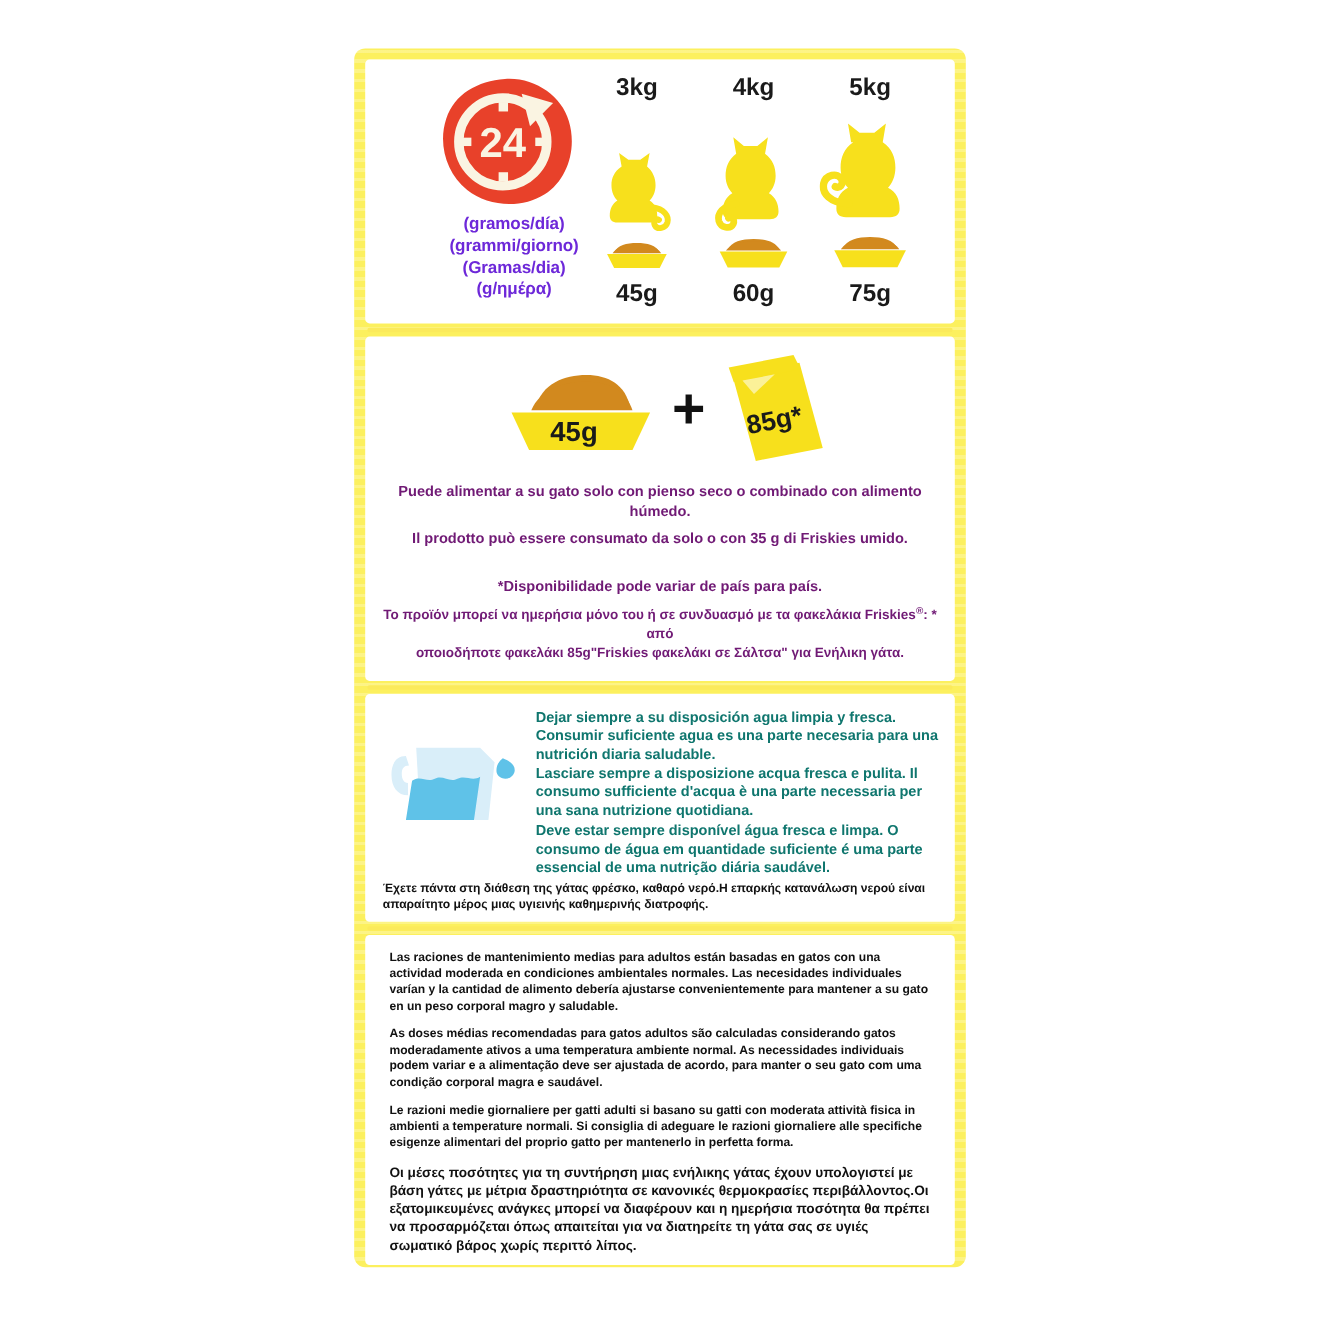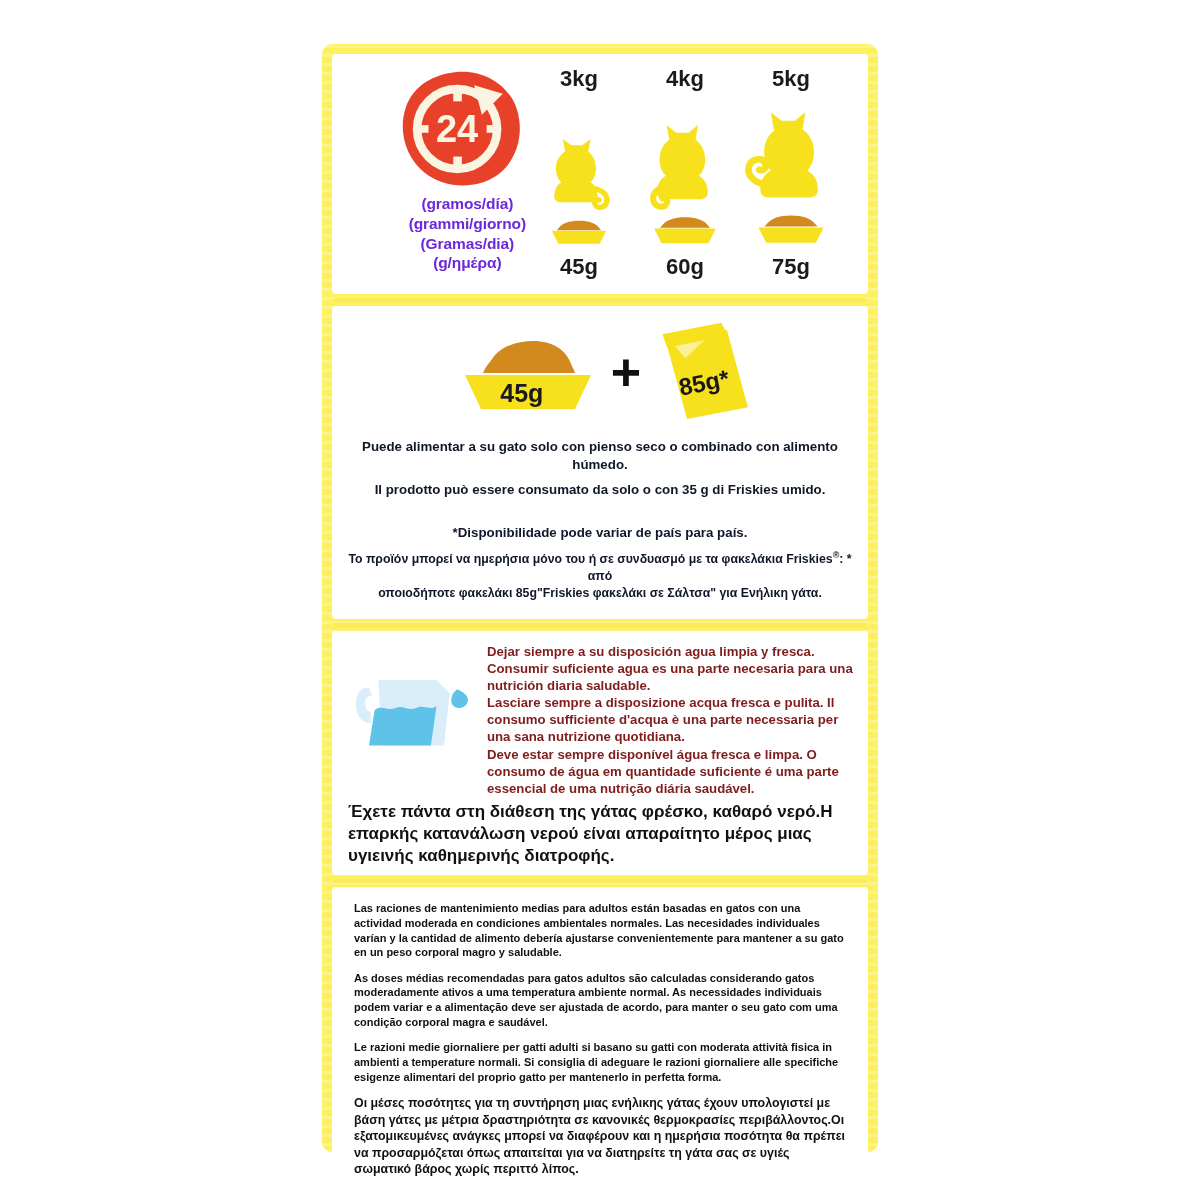--- a/index.html
+++ b/index.html
@@ -70,31 +70,31 @@
   .bigbowl .amt{
     position:absolute;left:0;right:0;top:50px;text-align:center;
     font-size:25px;font-weight:bold;color:#1A1A1A;
   }
   .pouch{position:relative;width:106px;height:108px;}
   .pouch .amt{
     position:absolute;left:0;right:0;top:48px;text-align:center;
     font-size:24px;font-weight:bold;color:#1A1A1A;transform:rotate(-11deg);
   }
   .p2 .copy{margin-top:8px;text-align:center;}
-  .p2 .copy p{margin:0 0 7px 0;font-size:13.3px;font-weight:bold;color:#0f172a;line-height:1.36;}
+  .p2 .copy p{margin:0 0 7px 0;font-size:13.3px;font-weight:bold;color:#701a75;line-height:1.36;}
   .p2 .copy p.gr{font-size:12.3px;}
   .sup{font-size:9px;vertical-align:super;}
 
   
   .p3{flex:0 0 172px;padding:12px 14px 8px 14px;}
   .waterrow{display:flex;align-items:flex-start;}
   .jug{width:135px;flex:0 0 135px;display:flex;justify-content:center;padding-top:16px;}
   .watertext{flex:1;padding-left:6px;}
-  .watertext p{margin:0;font-size:13.2px;font-weight:bold;color:#7f1d1d;line-height:1.30;}
-  .gr-water{margin:4px 2px 0 2px;font-size:17px;font-weight:bold;color:#111;line-height:1.30;}
+  .watertext p{margin:0;font-size:13.2px;font-weight:bold;color:#0f766e;line-height:1.30;}
+  .gr-water{margin:4px 2px 0 2px;font-size:11px;font-weight:bold;color:#111;line-height:1.30;}
 
   
   .p4{flex:0 0 246px;padding:14px 20px 10px 22px;}
   .p4 p{margin:0 0 11px 0;font-size:11px;font-weight:bold;color:#111;line-height:1.33;}
   .p4 p.gr{font-size:12.4px;margin-bottom:0;}
 </style>
 </head>
 <body>
 
 <div class="stage">

